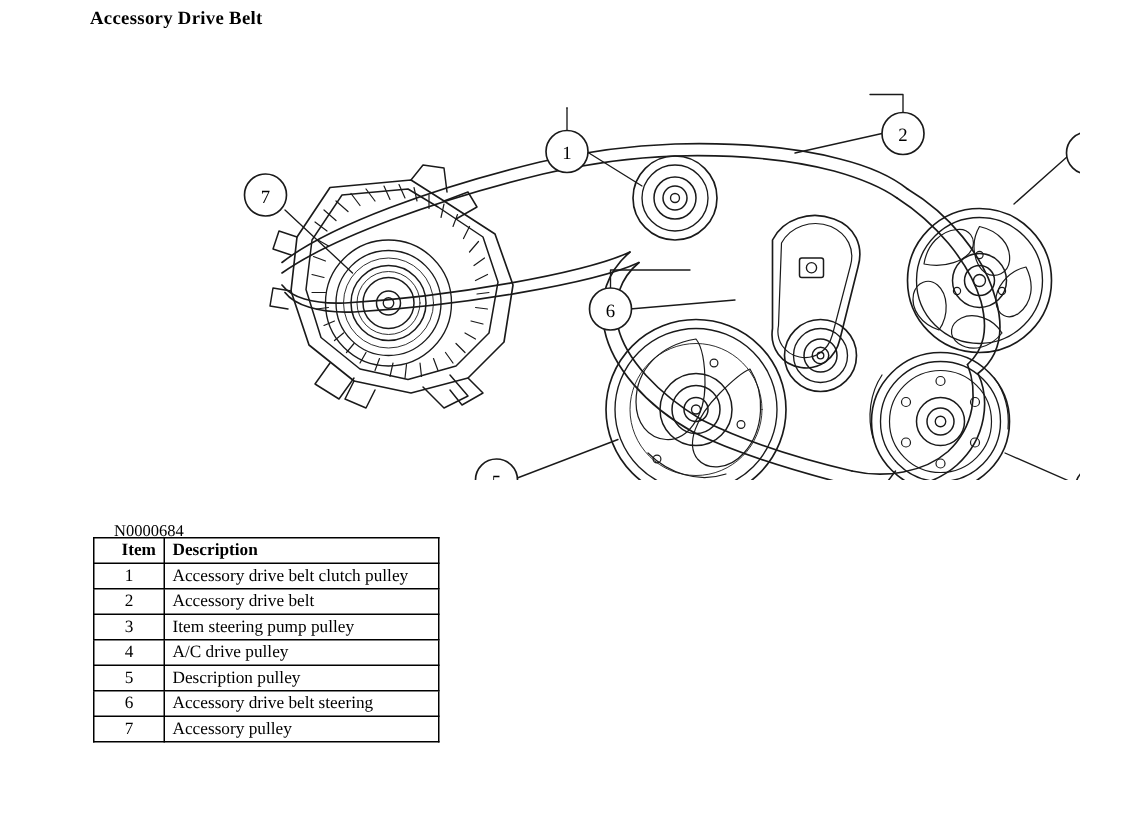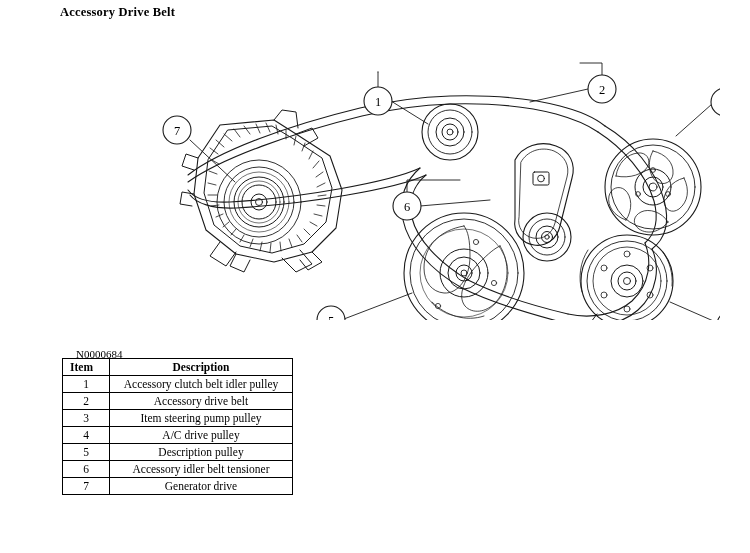--- a/index.html
+++ b/index.html
@@ -61,24 +61,24 @@
   table.parts th {
     font-weight: bold;
     text-align: left;
     font-size: 11.5px;
     padding: 2px 5px;
   }
   table.parts th.c-item, table.parts td.c-item {
     width: 34px;
     text-align: center;
   }
-  table.parts th.c-item { text-align: left; padding-left: 7px; font-family: Liberation Serif, serif;}
+  table.parts th.c-item { text-align: right; padding-left: 7px; font-family: Liberation Serif, serif;}
   table.parts th.c-desc, table.parts td.c-desc {
     width: 172px;
-    text-align: center;
+    text-align: left;
   }
   td.c-item { text-align: center; }
 </style>
 </head>
 <body>
 
 <div id="page">
 
   <div class="title">Accessory Drive Belt</div>
 
@@ -296,42 +296,42 @@
   <table class="parts">
     <thead>
       <tr>
         <th class="c-item">Item</th>
         <th class="c-desc">Description</th>
       </tr>
     </thead>
     <tbody>
       <tr>
         <td class="c-item">1</td>
-        <td class="c-desc">Accessory clutch belt idler pulley</td>
+        <td class="c-desc">Accessory drive belt clutch pulley</td>
       </tr>
       <tr>
         <td class="c-item">2</td>
         <td class="c-desc">Accessory drive belt</td>
       </tr>
       <tr>
         <td class="c-item">3</td>
         <td class="c-desc">Item steering pump pulley</td>
       </tr>
       <tr>
         <td class="c-item">4</td>
         <td class="c-desc">A/C drive pulley</td>
       </tr>
       <tr>
         <td class="c-item">5</td>
         <td class="c-desc">Description pulley</td>
       </tr>
       <tr>
         <td class="c-item">6</td>
-        <td class="c-desc">Accessory idler belt tensioner</td>
+        <td class="c-desc">Accessory drive belt steering</td>
       </tr>
       <tr>
         <td class="c-item">7</td>
-        <td class="c-desc">Generator drive</td>
+        <td class="c-desc">Accessory pulley</td>
       </tr>
     </tbody>
   </table>
 
 </div>
 
 </body></html>

